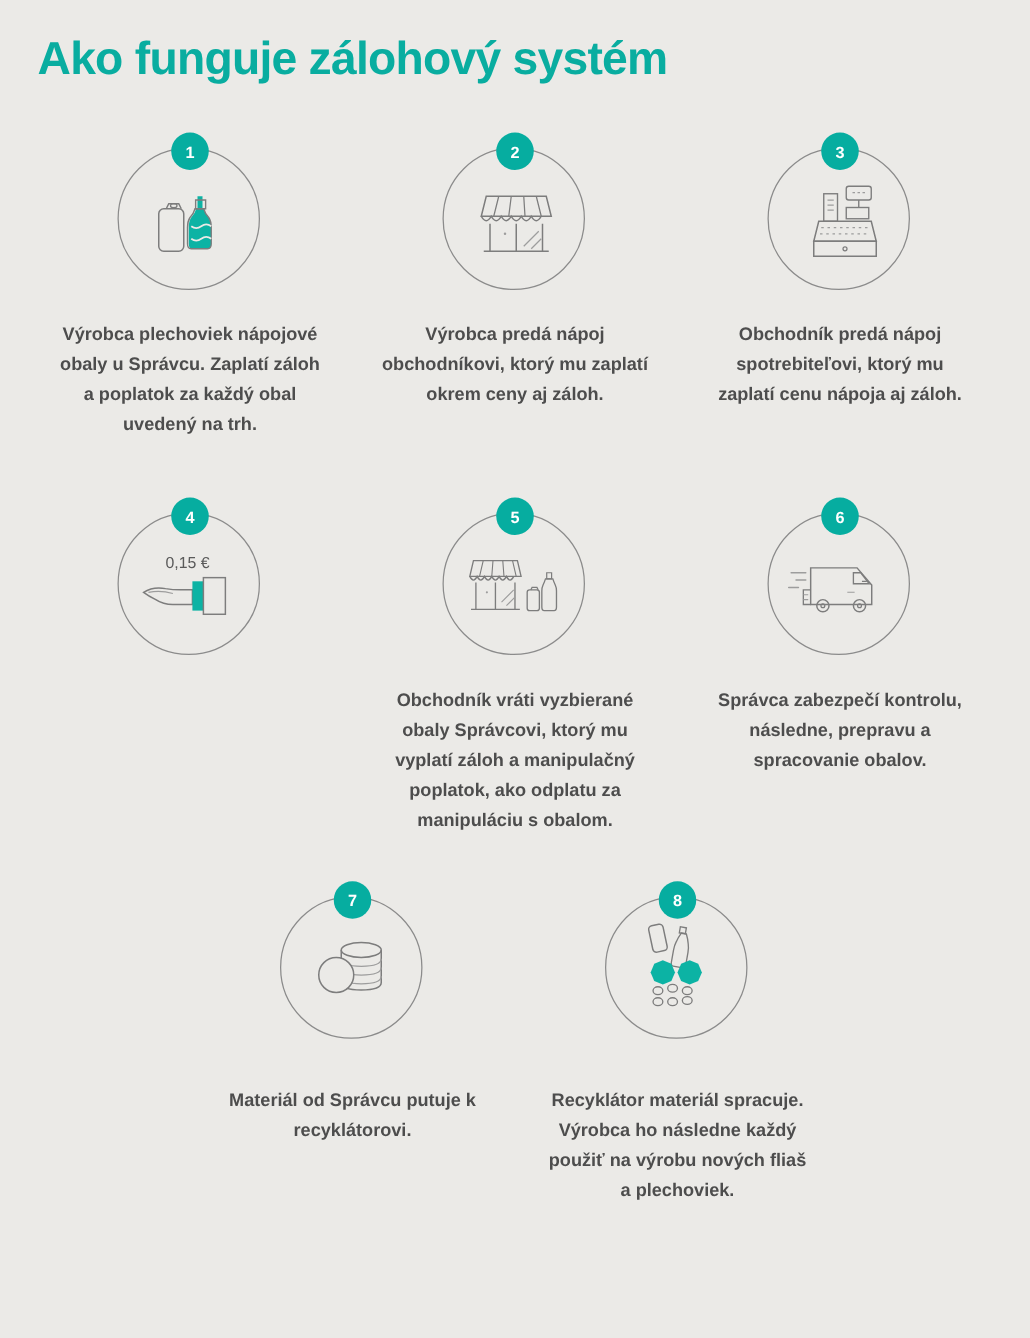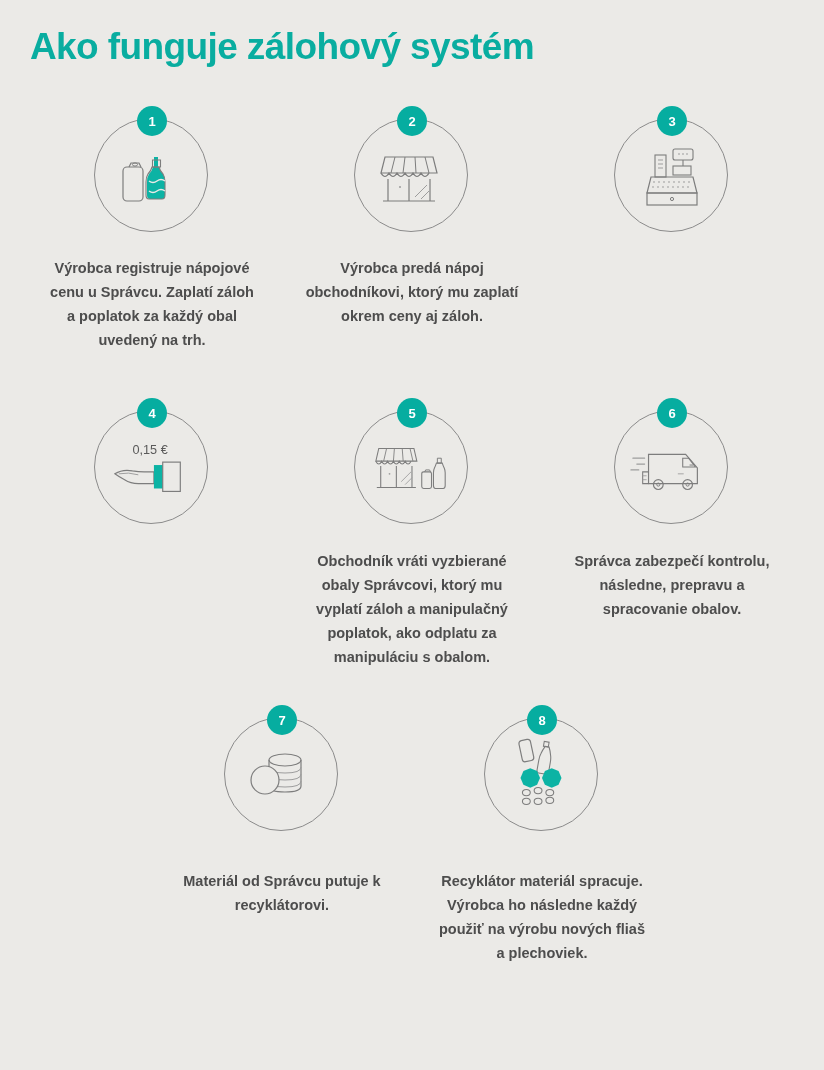--- a/index.html
+++ b/index.html
@@ -82,21 +82,21 @@
     display: flex;
     align-items: center;
     justify-content: center;
     z-index: 3;
   }
   .icon-holder {
     width: 84px;
     height: 84px;
     display: flex;
     align-items: center;
-    justify-content: flex-start;
+    justify-content: flex-end;
   }
   .icon-holder svg { display: block; }
   .caption {
     margin-top: 22px;
     width: 215px;
     text-align: center;
     font-size: 14.5px;
     line-height: 24px;
     color: #4d4d4d;
     font-weight: 600;
@@ -127,21 +127,21 @@
                 <path d="M44 32 q-1 4 -4 7 q-2 3 -2 8 v13 q0 4 3 4 h12 q3 0 3-4 V47 q0-5 -2-8 q-3-3 -4-7 z" fill="#0cb3a4"></path>
                 <path d="M43 32 q-1 4 -4 7 q-2 3 -2 8 v13 q0 4 3 4 h13 q3 0 3-4 V47 q0-5 -2-8 q-3-3 -4-7 z" fill="none" stroke="#7d7d7d" stroke-width="1.1"></path>
                 <path d="M43.5 25 h8 v7 h-8 z" fill="none" stroke="#7d7d7d" stroke-width="1.1"></path>
                 <path d="M40 46 q4 3 8 0 q4-3 8 0" fill="none" stroke="#ebeae7" stroke-width="1.4"></path>
                 <path d="M40 56 q4 3 8 0 q4-3 8 0" fill="none" stroke="#ebeae7" stroke-width="1.4"></path>
               </svg>
             </div>
           </div>
           <div class="badge">1</div>
         </div>
-        <div class="caption">Výrobca registruje nápojové cenu u Správcu. Zaplatí záloh a poplatok za každý obal uvedený na trh.</div>
+        <div class="caption">Výrobca plechoviek nápojové obaly u Správcu. Zaplatí záloh a poplatok za každý obal uvedený na trh.</div>
       </div>
 
       <div class="step">
         <div class="badge-wrap">
           <div class="circle">
             <div class="icon-holder">
               <svg width="80" height="80" viewBox="0 0 80 80">
                 <path d="M16 22 h48 l4 16 H12 z" fill="none" stroke="#7d7d7d" stroke-width="1.2"></path>
                 <path d="M26 22 l-4 16 M36 22 l-2 16 M46 22 l1 16 M56 22 l4 16" stroke="#7d7d7d" stroke-width="1" fill="none"></path>
                 <path d="M12 38 q4 7 8 0 q4 7 8 0 q4 7 8 0 q4 7 8 0 q4 7 8 0 q4 7 8 0" fill="none" stroke="#7d7d7d" stroke-width="1.2"></path>
@@ -171,20 +171,21 @@
                 <rect x="44" y="31" width="18" height="9" fill="none" stroke="#7d7d7d" stroke-width="1.1"></rect>
                 <path d="M22 42 h42 l4 16 H18 z" fill="none" stroke="#7d7d7d" stroke-width="1.2"></path>
                 <path d="M24 47 h38 M23 52 h40" stroke="#9d9d9d" stroke-width="1" stroke-dasharray="2 3"></path>
                 <rect x="18" y="58" width="50" height="12" fill="none" stroke="#7d7d7d" stroke-width="1.2"></rect>
                 <circle cx="43" cy="64" r="1.6" fill="none" stroke="#7d7d7d" stroke-width="1"></circle>
               </svg>
             </div>
           </div>
           <div class="badge">3</div>
         </div>
+        <div class="caption">Obchodník predá nápoj spotrebiteľovi, ktorý mu zaplatí cenu nápoja aj záloh.</div>
       </div>
 
     </div>
 
     <div class="row row-2">
 
       <div class="step">
         <div class="badge-wrap">
           <div class="circle">
             <div class="icon-holder">

